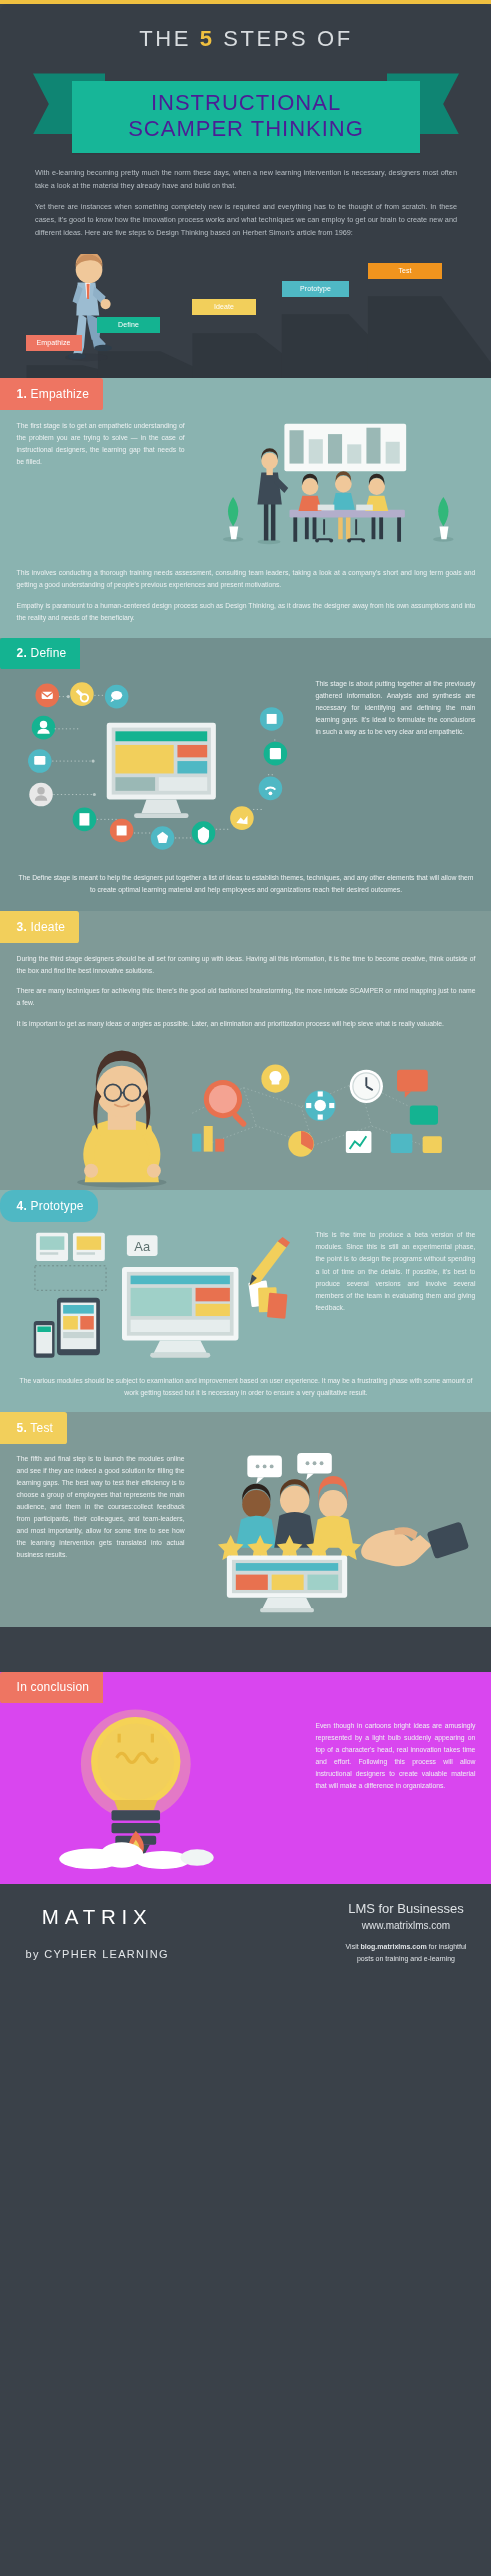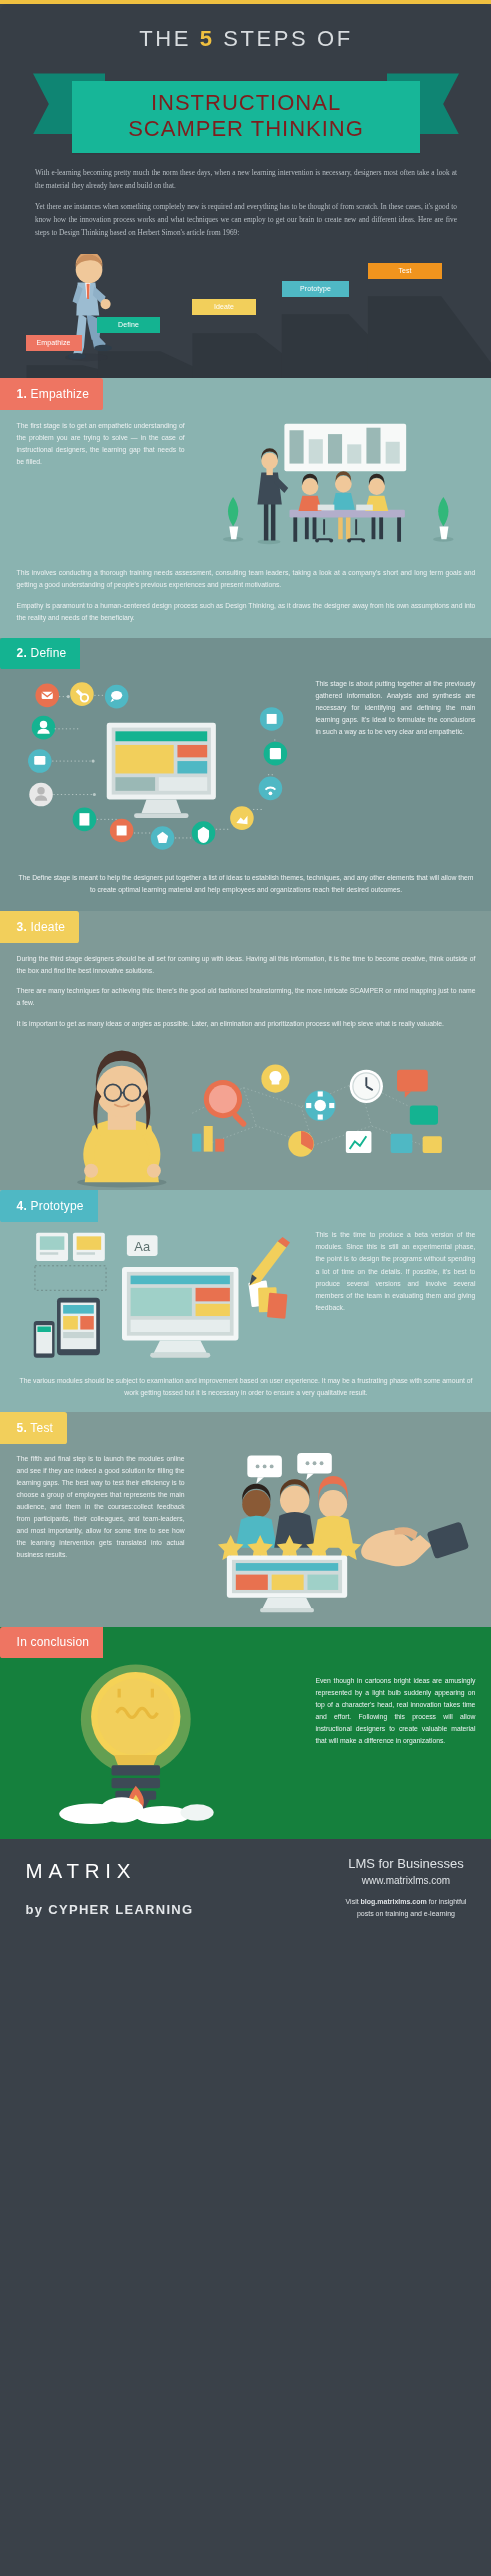--- a/index.html
+++ b/index.html
@@ -33,25 +33,25 @@
   }
   .ribbon-tail.left { left: 33px; clip-path: polygon(0 0,100% 0,100% 100%,0 100%,22% 50%); }
   .ribbon-tail.right { right: 33px; clip-path: polygon(0 0,100% 0,78% 50%,100% 100%,0 100%); }
   .ribbon-main {
     position: absolute; left: 72px; right: 72px; top: 12.8px;
     background: #17b698; padding: 9px 0 11.5px;
     text-align: center;
     box-shadow: 0 1.3px 0 rgba(0,0,0,.07);
   }
   .ribbon-main .l1, .ribbon-main .l2 {
-    color: #7f1d1d; font-size: 22px; font-weight: 300; letter-spacing: 1px;
+    color: #4c1d95; font-size: 22px; font-weight: 300; letter-spacing: 1px;
     line-height: 1.16;
   }
 
-  .intro { padding: 14px 35px 5.1px; font-family: Liberation Serif, serif; }
+  .intro { padding: 14px 35px 5.1px; }
   .intro p {
     color: #b8bfc5; font-size: 7.3px; line-height: 1.72;
     text-align: justify; margin-bottom: 9px;
   }
   .intro p:last-child { margin-bottom: 0; }
 
   
   .stairs { position: relative; height: 134px; background: #373e46; }
   .step-lbl {
     position: absolute; color: #fff; font-size: 7px; text-align: center;
@@ -102,49 +102,49 @@
 
   
   .sec3 { background: #7f9a97; padding: 0 0 6.4px; }
   .sec3 .sec-head { background: #f2cf5b; color:#fff; }
   .sec3 .sec-head::after { background: #c9a536; }
   .sec3-wide { padding: 10.2px 16.6px 0; }
   .sec3-art { height: 154px; position: relative; }
 
   
   .sec4 { background: #8ab3b0; padding: 0 0 12.8px; }
-  .sec4 .sec-head { background: #4fb8c4; }
+  .sec4 .sec-head { background: #4fb8c4; border-radius: 14px; }
   .sec4 .sec-head::after { background: #2e8c99; left: 6.4px; right: auto; }
   .sec4-grid { display: flex; padding: 7.7px 16.6px 0; gap: 3px; }
   .sec4-col-art { flex: 1; position: relative; min-height: 128px; }
   .sec4-col-text { width: 160px; }
   .sec4-wide { padding: 5.1px 16.6px 0; }
 
   
   .sec5 { background: #7f9a97; padding: 0 0 14px; }
   .sec5 .sec-head { background: #f2cf5b; }
   .sec5 .sec-head::after { background: #c9a536; }
   .sec5-grid { display: flex; padding: 9px 16.6px 0; gap: 11.5px; }
   .sec5-col-text { width: 168px; }
   .sec5-col-art { flex: 1; position: relative; min-height: 147px; }
 
   
-  .secC { background: #15803d; padding: 0 0 15.4px; position: relative; }
+  .secC { background: #d946ef; padding: 0 0 15.4px; position: relative; margin-top: 45px; }
   .secC .sec-head { background: #ee7562; }
   .secC .sec-head::after { background: #b8503f; left: 6.4px; right: auto; }
   .secC-grid { display: flex; padding: 0 16.6px 0; gap: 10.2px; }
   .secC-col-art { flex: 1; position: relative; min-height: 160px; }
   .secC-col-text { width: 160px; padding-top: 16.6px; }
 
   
   .footer { background: #3a4149; padding: 16.6px 25.6px 19px; display: flex;
             align-items: center; justify-content: space-between; }
-  .brand { }
+  .brand { text-align: center; }
   .brand .bname { color: #fff; font-size: 20.5px; letter-spacing: 5.8px; font-weight: 300; }
-  .brand .bsub { color: #e4e7ea; font-size: 13px; letter-spacing: 1.3px; margin-top: 19px; font-weight: 700;}
+  .brand .bsub { color: #e4e7ea; font-size: 11px; letter-spacing: 1.3px; margin-top: 19px; font-weight: 400;}
   .fright { text-align: center; color: #dfe3e6; }
   .fright .f1 { font-size: 13px; margin-bottom: 3.8px; }
   .fright .f2 { font-size: 10px; margin-bottom: 10.2px; }
   .fright .f3 { font-size: 7px; line-height: 1.7; }
   .fright .f3 b { font-weight: 700; }
 
   svg { display:block; }
 </style>
 </head>
 <body>

